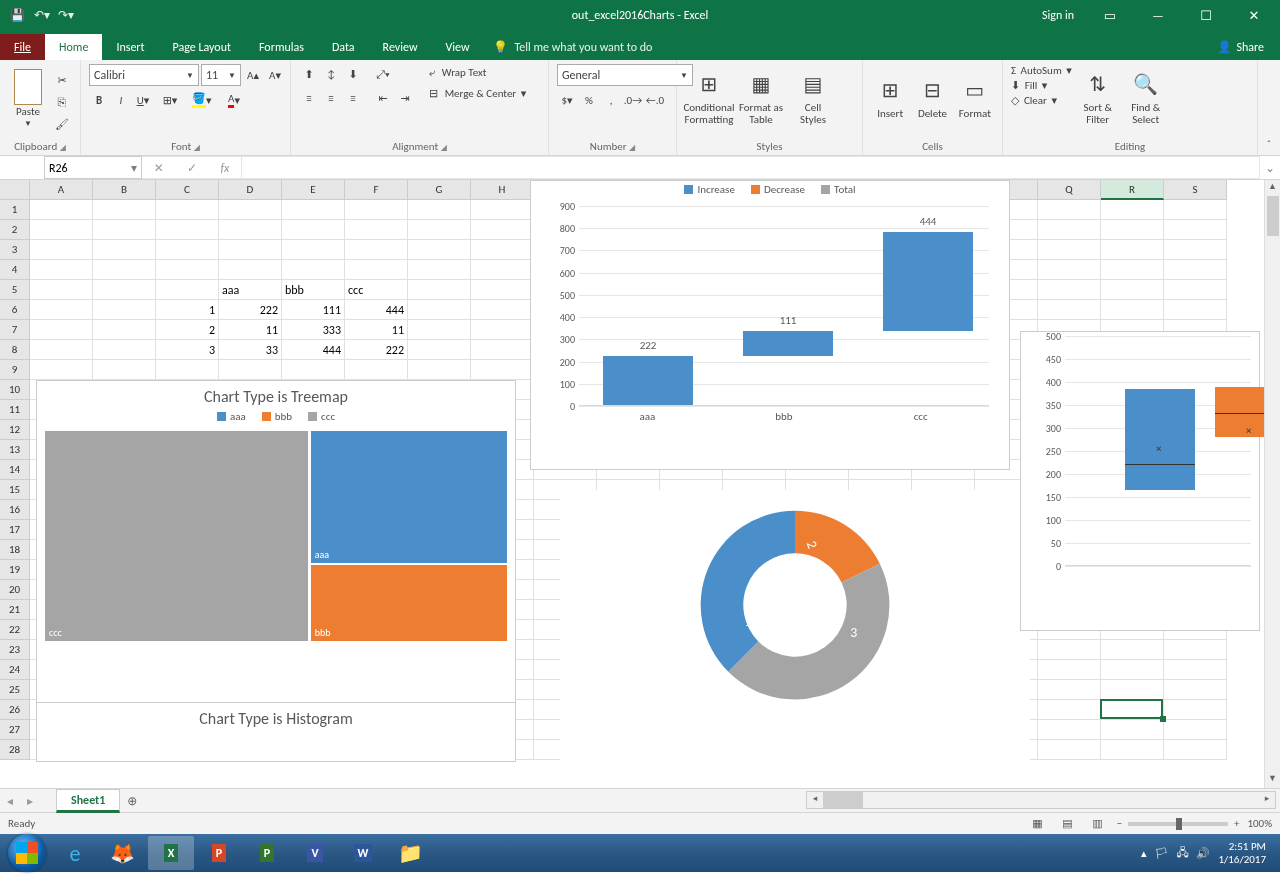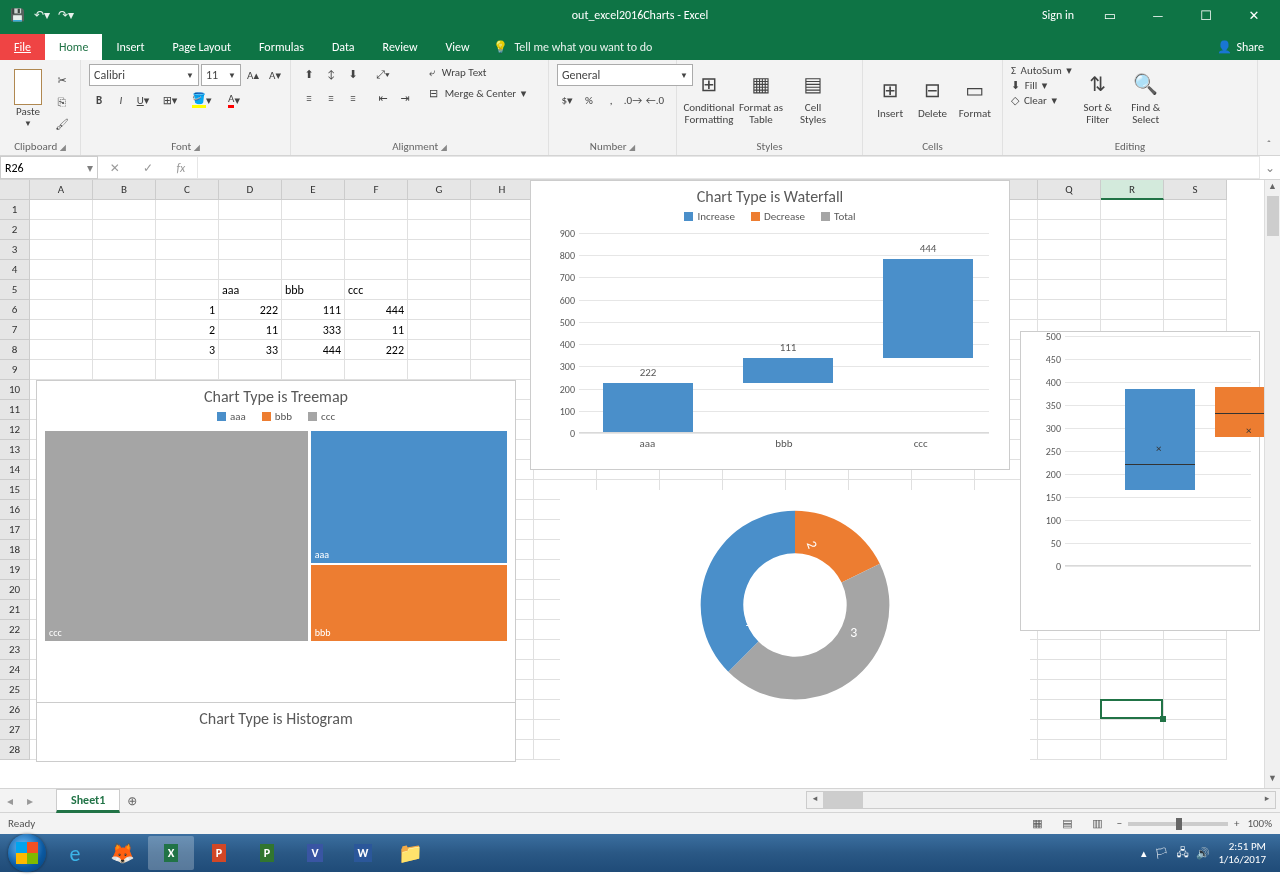--- a/index.html
+++ b/index.html
@@ -11,21 +11,21 @@
 .titlebar .qat span { width:20px; height:20px; display:flex; align-items:center; justify-content:center; opacity:.9; cursor:pointer; }
 .titlebar .title { position:absolute; left:50%; transform:translateX(-50%); font-size:12px; }
 .titlebar .winctrls { margin-left:auto; display:flex; align-items:center; gap:4px; padding-right:4px; }
 .titlebar .winctrls span { width:44px; height:30px; display:flex; align-items:center; justify-content:center; cursor:pointer; font-size:13px; }
 .titlebar .winctrls .signin { width:auto; padding:0 10px; font-size:12px; }
 
 
 .tabsrow { height:30px; background:#0e7445; display:flex; align-items:flex-end; color:#fff; font-size:12px; }
 .tabsrow .tab { padding:6px 14px; cursor:pointer; }
 .tabsrow .tab.active { background:#fff; color:#217346; }
-.tabsrow .tab.file { background:#ef4444; color:#fff;text-decoration:underline; }
+.tabsrow .tab.file { background:#7f1d1d; color:#fff;text-decoration:underline; }
 .tabsrow .tellme { display:flex; align-items:center; gap:6px; padding:6px 10px; opacity:.9; }
 .tabsrow .share { margin-left:auto; padding:6px 16px; display:flex; align-items:center; gap:4px; cursor:pointer; }
 
 
 .ribbon { height:96px; background:#f3f3f3; border-bottom:1px solid #d4d4d4; display:flex; font-size:11px; color:#444; }
 .group { border-right:1px solid #e1e1e1; padding:4px 8px 2px 8px; display:flex; flex-direction:column; justify-content:space-between; }
 .group .gcontent { flex:1; display:flex; align-items:flex-start; gap:4px; }
 .group .glabel { text-align:center; color:#666; font-size:11px; }
 .bigbtn { display:flex; flex-direction:column; align-items:center; justify-content:center; width:48px; height:66px; gap:2px; cursor:pointer; }
 .bigbtn .ico { width:32px; height:32px; display:flex; align-items:center; justify-content:center; font-size:20px; }
@@ -35,21 +35,21 @@
 .row { display:flex; gap:2px; align-items:center; }
 .col { display:flex; flex-direction:column; gap:2px; }
 
 
 .clipboard .gcontent { align-items:center; }
 .pastebtn { width:40px; height:66px; display:flex; flex-direction:column; align-items:center; cursor:pointer; }
 .pastebtn .icon { width:28px; height:36px; background:linear-gradient(#fff 0 0) padding-box, #b08850; border:1px solid #b08850; position:relative; }
 .clip-smalls { display:flex; flex-direction:column; gap:2px; }
 
 
-.fxbar { height:24px; border-bottom:1px solid #d4d4d4; display:flex; align-items:stretch; background:#fff; }
+.fxbar { height:24px; border-bottom:1px solid #d4d4d4; display:flex; align-items:stretch; background:#fff;padding-left:44px; }
 .namebox { width:98px; border:1px solid #ccc; display:flex; align-items:center; padding:0 4px; font-size:12px; }
 .namebox .dd { margin-left:auto; opacity:.5; }
 .fxctrls { width:100px; border:1px solid #e6e6e6; border-left:none; display:flex; align-items:center; justify-content:space-around; color:#999; }
 .fxinput { flex:1; border:1px solid #e6e6e6; border-left:none; display:flex; align-items:center; padding-left:4px; }
 
 
 .gridwrap { position:relative; height:608px; background:#fff; overflow:hidden; }
 .selectall { position:absolute; left:0; top:0; width:30px; height:20px; background:#e6e6e6; border-right:1px solid #ccc; border-bottom:1px solid #ccc; }
 .colheads { position:absolute; left:30px; top:0; height:20px; display:flex; }
 .colheads div { width:63px; text-align:center; background:#e6e6e6; color:#333; font-size:11px; border-right:1px solid #ccc; border-bottom:1px solid #ccc; line-height:20px; }
@@ -966,21 +966,20 @@
         <div class="cell"></div>
         <div class="cell"></div>
         <div class="cell"></div>
         <div class="cell"></div>
         <div class="cell"></div>
         <div class="cell"></div>
       </div>
     </div>
 
   <div class="chart wfchart">
-    <div class="ctitle">Chart Type is Waterfall</div>
     <div class="legend">
       <span>
           <i style="background:#4a8fca"></i>
           <span>Increase</span>
         </span>
       <span>
           <i style="background:#ed7d31"></i>
           <span>Decrease</span>
         </span>
       <span>

